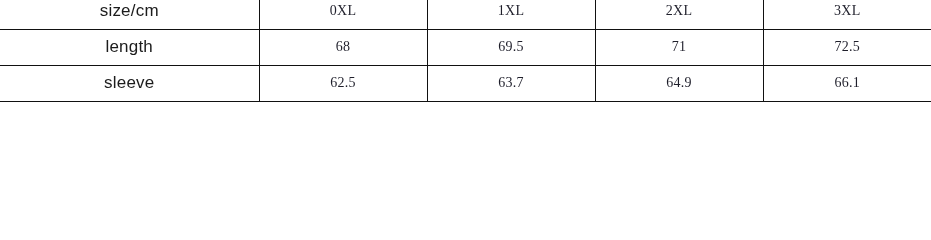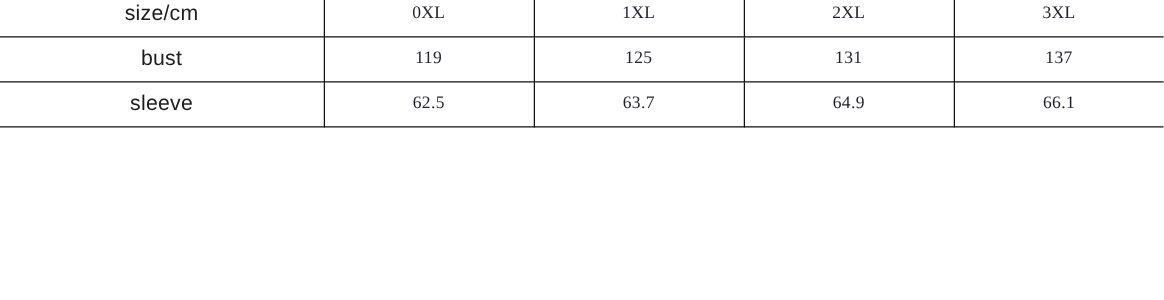--- a/index.html
+++ b/index.html
@@ -86,29 +86,29 @@
     <tbody>
 
       <tr>
         <td class="label-cell">size/cm</td>
         <td class="data-cell">0XL</td>
         <td class="data-cell">1XL</td>
         <td class="data-cell">2XL</td>
         <td class="data-cell last">3XL</td>
       </tr>
 
+      <tr>
+        <td class="label-cell">length</td>
+        <td class="data-cell">68</td>
+        <td class="data-cell">69.5</td>
+        <td class="data-cell">71</td>
+        <td class="data-cell last">72.5</td>
+      </tr>
 
 
-      <tr>
-        <td class="label-cell">bust</td>
-        <td class="data-cell">119</td>
-        <td class="data-cell">125</td>
-        <td class="data-cell">131</td>
-        <td class="data-cell last">137</td>
-      </tr>
 
       <tr>
         <td class="label-cell">sleeve</td>
         <td class="data-cell">62.5</td>
         <td class="data-cell">63.7</td>
         <td class="data-cell">64.9</td>
         <td class="data-cell last">66.1</td>
       </tr>
 
     </tbody>

